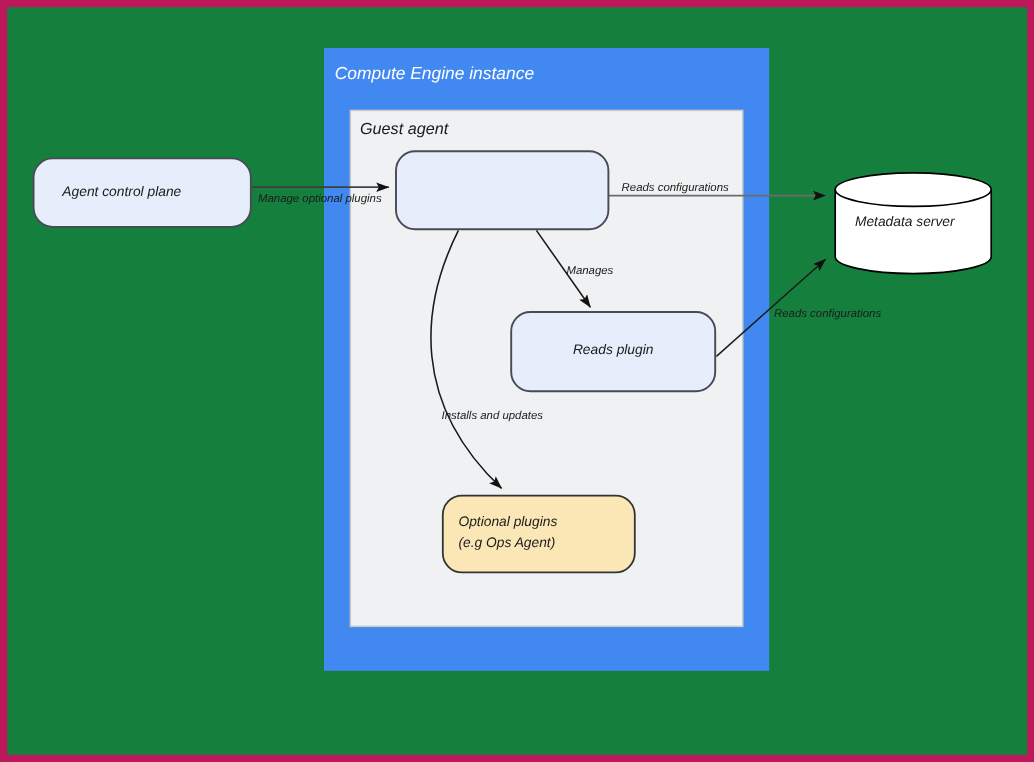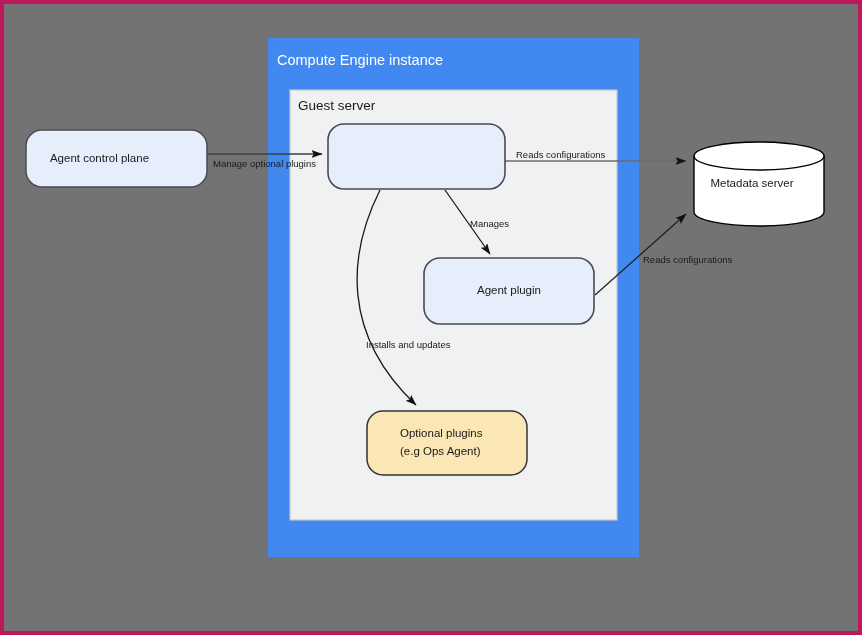--- a/index.html
+++ b/index.html
@@ -7,24 +7,25 @@
     padding: 0;
     background: #ffffff;
   }
   body {
     font-family: "Liberation Sans", sans-serif;
   }
   #canvas {
     position: relative;
     width: 862px;
     height: 635px;
-    background: #737373;
-    border: 4px solid #be185d;
+    background: #15803d;
+    border: 6px solid #be185d;
     box-sizing: border-box;
     overflow: hidden;
+    font-style: italic;
   }
   .svg-layer {
     position: absolute;
     left: 0;
     top: 0;
     width: 862px;
     height: 635px;
   }
   .node-label {
     position: absolute;
@@ -93,32 +94,32 @@
     <rect x="363" y="407" width="160" height="64" rx="16" ry="16" fill="#fbe7b6" stroke="#333333" stroke-width="1.5"></rect>
 
     <g>
       <path d="M690,152 L690,208 A65,14 0 0 0 820,208 L820,152 Z" fill="#ffffff" stroke="#000000" stroke-width="1.4"></path>
       <ellipse cx="755" cy="152" rx="65" ry="14" fill="#ffffff" stroke="#000000" stroke-width="1.4"></ellipse>
     </g>
   </svg>
 
   <div class="container-title" id="ce-title">Compute Engine instance</div>
 
-  <div class="container-title" id="ga-title">Guest server</div>
+  <div class="container-title" id="ga-title">Guest agent</div>
 
   <div class="node-label" style="left:22px; top:126px; width:147px; height:57px;">
     <span>Agent control plane</span>
   </div>
 
 
   <div class="node-label" style="left:420px; top:254px; width:170px; height:66px;">
-    <span>Agent plugin</span>
+    <span>Reads plugin</span>
   </div>
 
-  <div class="node-label" style="left:363px; top:407px; width:160px; height:64px; align-items:flex-start; padding-left:33px; box-sizing:border-box;">
+  <div class="node-label" style="left:363px; top:407px; width:160px; height:64px; align-items:flex-start; padding-left:13px; box-sizing:border-box;">
     <span>Optional plugins</span>
     <span>(e.g  Ops Agent)</span>
   </div>
 
   <div class="node-label" style="left:690px; top:152px; width:116px; height:56px;">
     <span>Metadata server</span>
   </div>
 
   <div class="edge-label" style="left:209px; top:155px;">Manage optional plugins</div>
 

